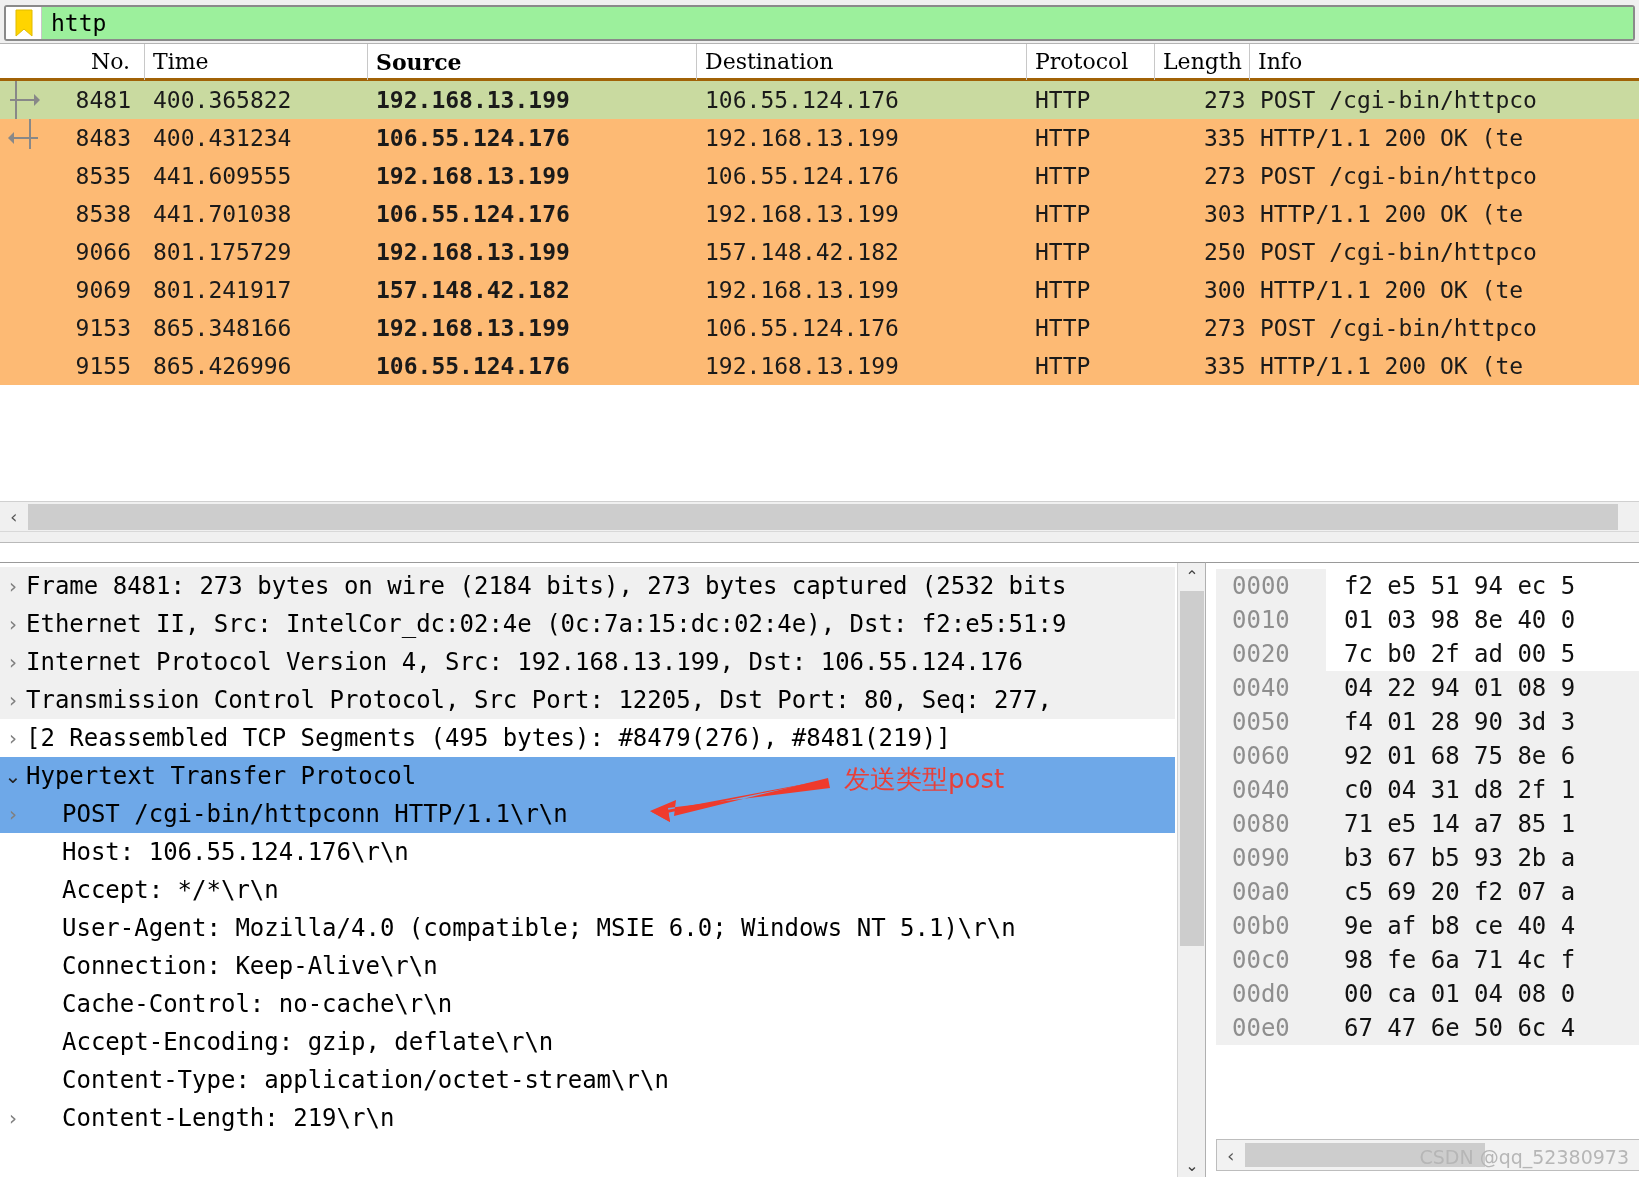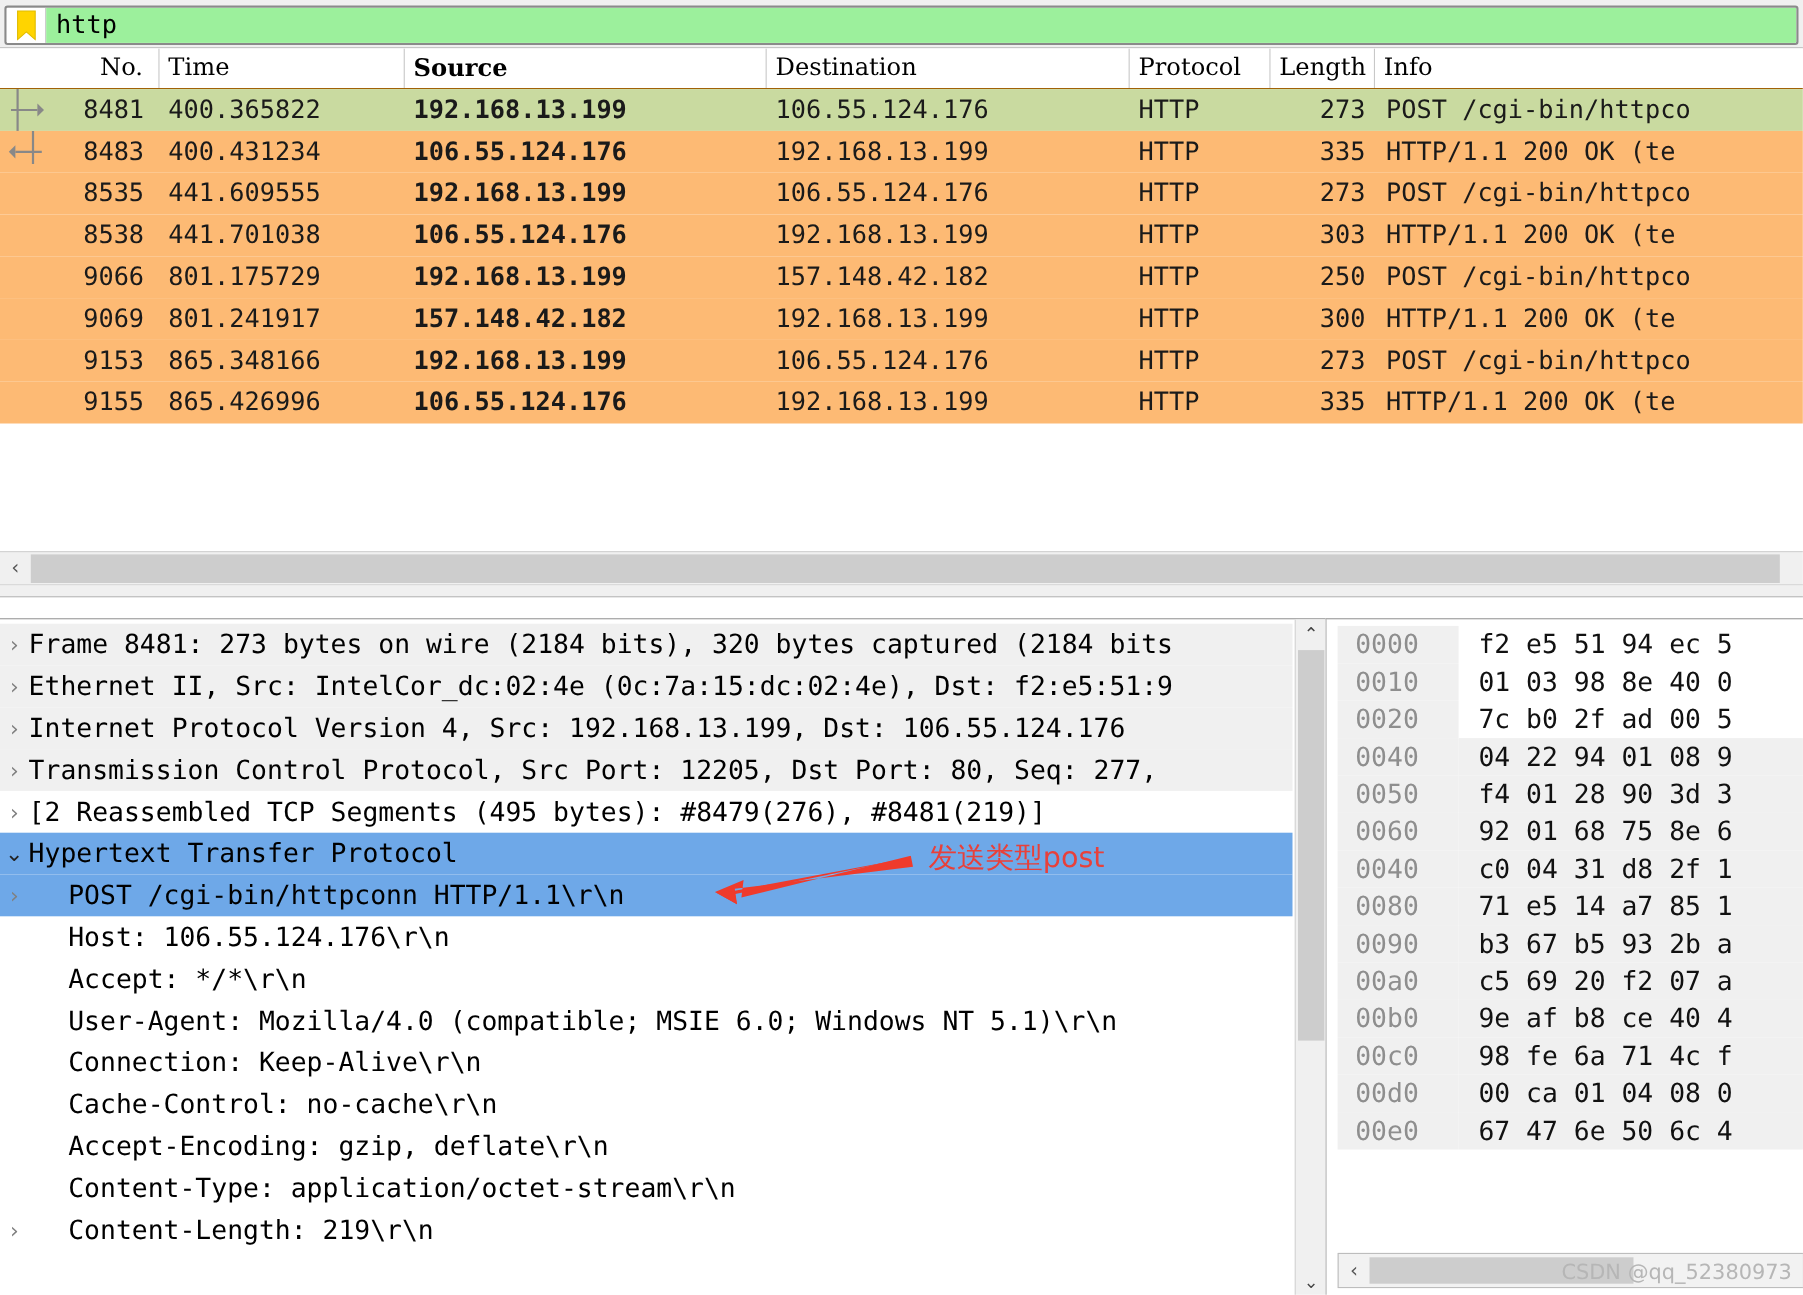--- a/index.html
+++ b/index.html
@@ -48,21 +48,21 @@
   .packet-list {
     position: absolute; left: 0; top: 44px;
     width: 1639px; height: 487px;
     background: #ffffff;
     overflow: hidden;
   }
   .col-header {
     position: relative;
     height: 37px;
     background: #ffffff;
-    border-bottom: 1px solid #a16207;
+    border-bottom: 3px solid #a16207;
     font-family: "DejaVu Serif", serif;
     font-size: 22px;
     color: #000000;
   }
   .col-header .cell {
     position: absolute; top: 0;
     height: 36px; line-height: 36px;
     padding-left: 8px;
     border-right: 1px solid #c8c8c8;
     white-space: nowrap;
@@ -81,21 +81,21 @@
   .prow.selected { background: #c9daa0; }
   .prow .c {
     position: absolute; top: 0;
     height: 38px; overflow: hidden; white-space: nowrap;
   }
   .c-no   { left: 0;    width: 145px;  text-align: right; padding-right: 14px; }
   .c-time { left: 145px; width: 223px; padding-left: 8px; }
   .c-src  { left: 368px; width: 329px; padding-left: 8px; font-weight: bold; }
   .c-dst  { left: 697px; width: 330px; padding-left: 8px; }
   .c-prot { left: 1027px; width: 128px; padding-left: 8px; }
-  .c-len  { left: 1179px; width: 95px; text-align: center; padding-right: 12px; }
+  .c-len  { left: 1204px; width: 95px; text-align: left; padding-right: 12px; }
   .c-info { left: 1250px; width: 420px; padding-left: 10px; }
 
   .flow-marker {
     position: absolute; left: 6px; top: 0;
     width: 34px; height: 38px;
   }
   .flow-marker svg { display: block; }
 
   
   .hscroll {
@@ -371,21 +371,21 @@
     <div class="thumb" style="width:1590px;"></div>
   </div>
 </div>
 
 <div class="splitter"></div>
 
 <div class="detail-pane">
   <div class="dtree" id="detail-rows">
       <div class="drow shade">
         <span class="twisty">›</span>
-        <span class="dtxt indent-0">Frame 8481: 273 bytes on wire (2184 bits), 320 bytes captured (2184 bits</span>
+        <span class="dtxt indent-0">Frame 8481: 273 bytes on wire (2184 bits), 273 bytes captured (2532 bits</span>
       </div>
       <div class="drow shade">
         <span class="twisty">›</span>
         <span class="dtxt indent-0">Ethernet II, Src: IntelCor_dc:02:4e (0c:7a:15:dc:02:4e), Dst: f2:e5:51:9</span>
       </div>
       <div class="drow shade">
         <span class="twisty">›</span>
         <span class="dtxt indent-0">Internet Protocol Version 4, Src: 192.168.13.199, Dst: 106.55.124.176</span>
       </div>
       <div class="drow shade">

